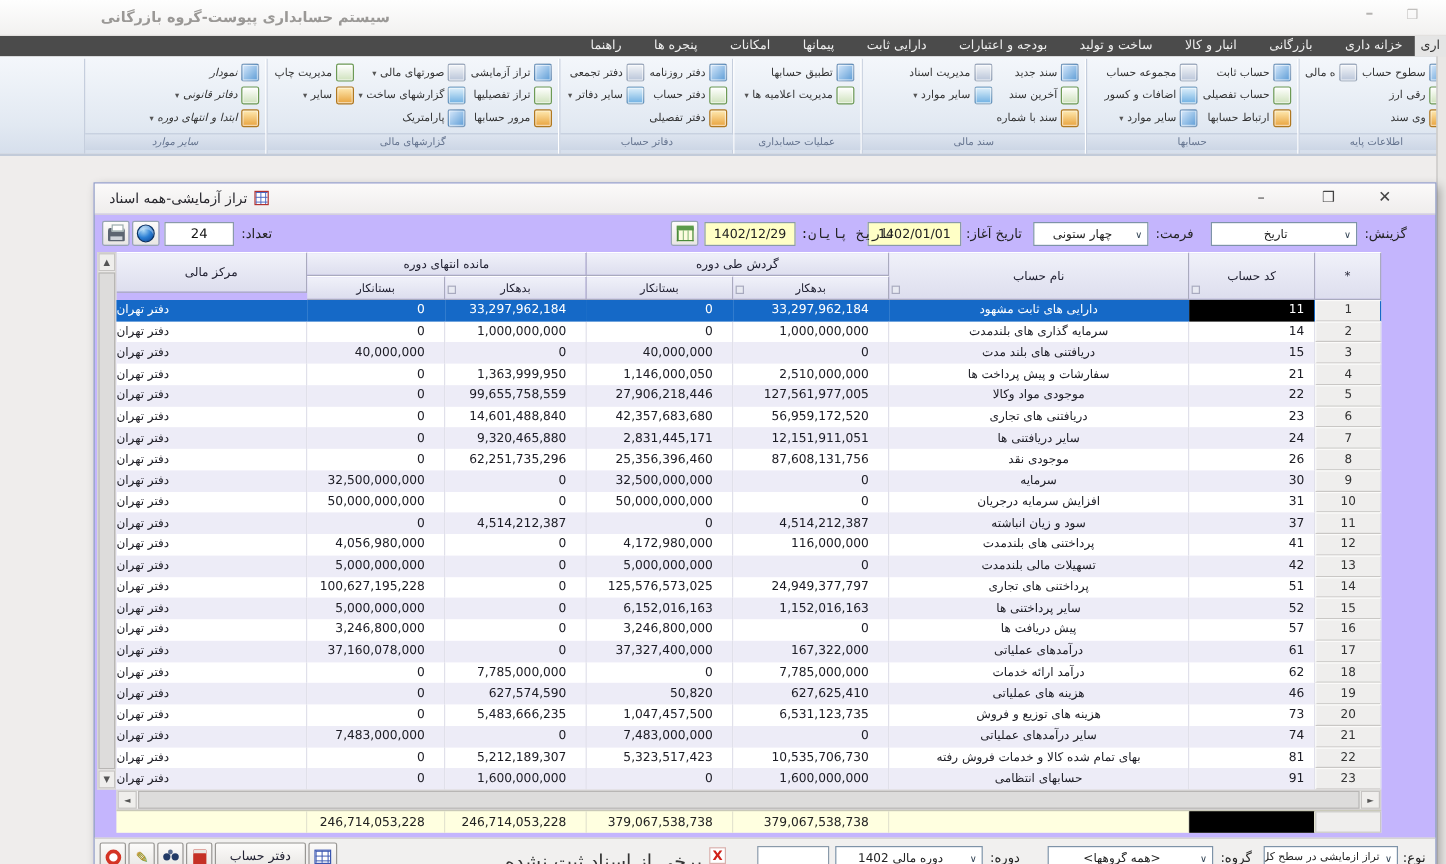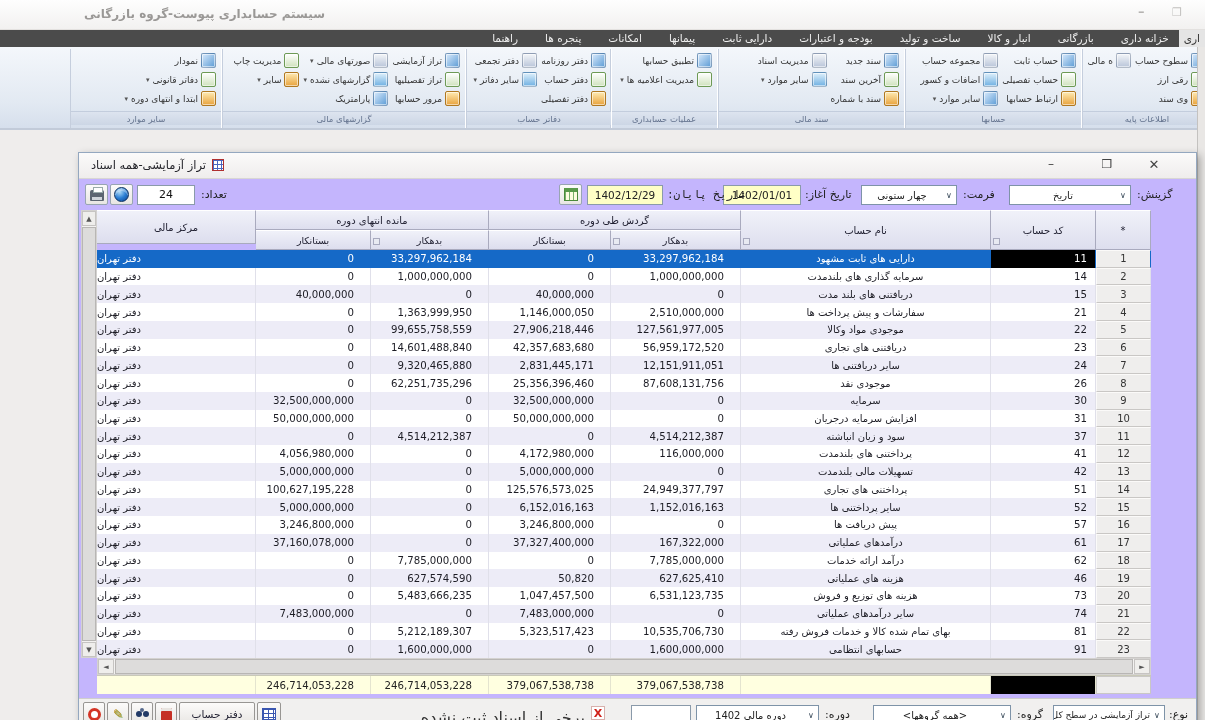--- a/index.html
+++ b/index.html
@@ -303,41 +303,41 @@
           <span class="ricon ic2"></span>
           <span class="rlabel">مرور حسابها</span>
         </div>
         <div class="ritem">
           <span class="ricon ic3"></span>
           <span class="rlabel">صورتهای مالی</span>
           <span class="rcaret">▾</span>
         </div>
         <div class="ritem">
           <span class="ricon ic4"></span>
-          <span class="rlabel">گزارشهای نشده</span>
+          <span class="rlabel">گزارشهای ساخت</span>
           <span class="rcaret">▾</span>
         </div>
         <div class="ritem">
           <span class="ricon ic0"></span>
           <span class="rlabel">پارامتریک</span>
         </div>
         <div class="ritem">
           <span class="ricon ic1"></span>
           <span class="rlabel">مدیریت چاپ</span>
         </div>
         <div class="ritem">
           <span class="ricon ic2"></span>
           <span class="rlabel">سایر</span>
           <span class="rcaret">▾</span>
         </div>
         <div class="ritem"></div>
       </div>
       <div class="rgrouplabel">گزارشهای مالی</div>
     </div>
-    <div class="rgroup" style="left: 70px; width: 152px;">
+    <div class="rgroup" style="left: 70px; width: 152px; font-style: italic;">
       <div class="ritems">
         <div class="ritem">
           <span class="ricon ic0"></span>
           <span class="rlabel">نمودار</span>
         </div>
         <div class="ritem">
           <span class="ricon ic1"></span>
           <span class="rlabel">دفاتر قانونی</span>
           <span class="rcaret">▾</span>
         </div>

